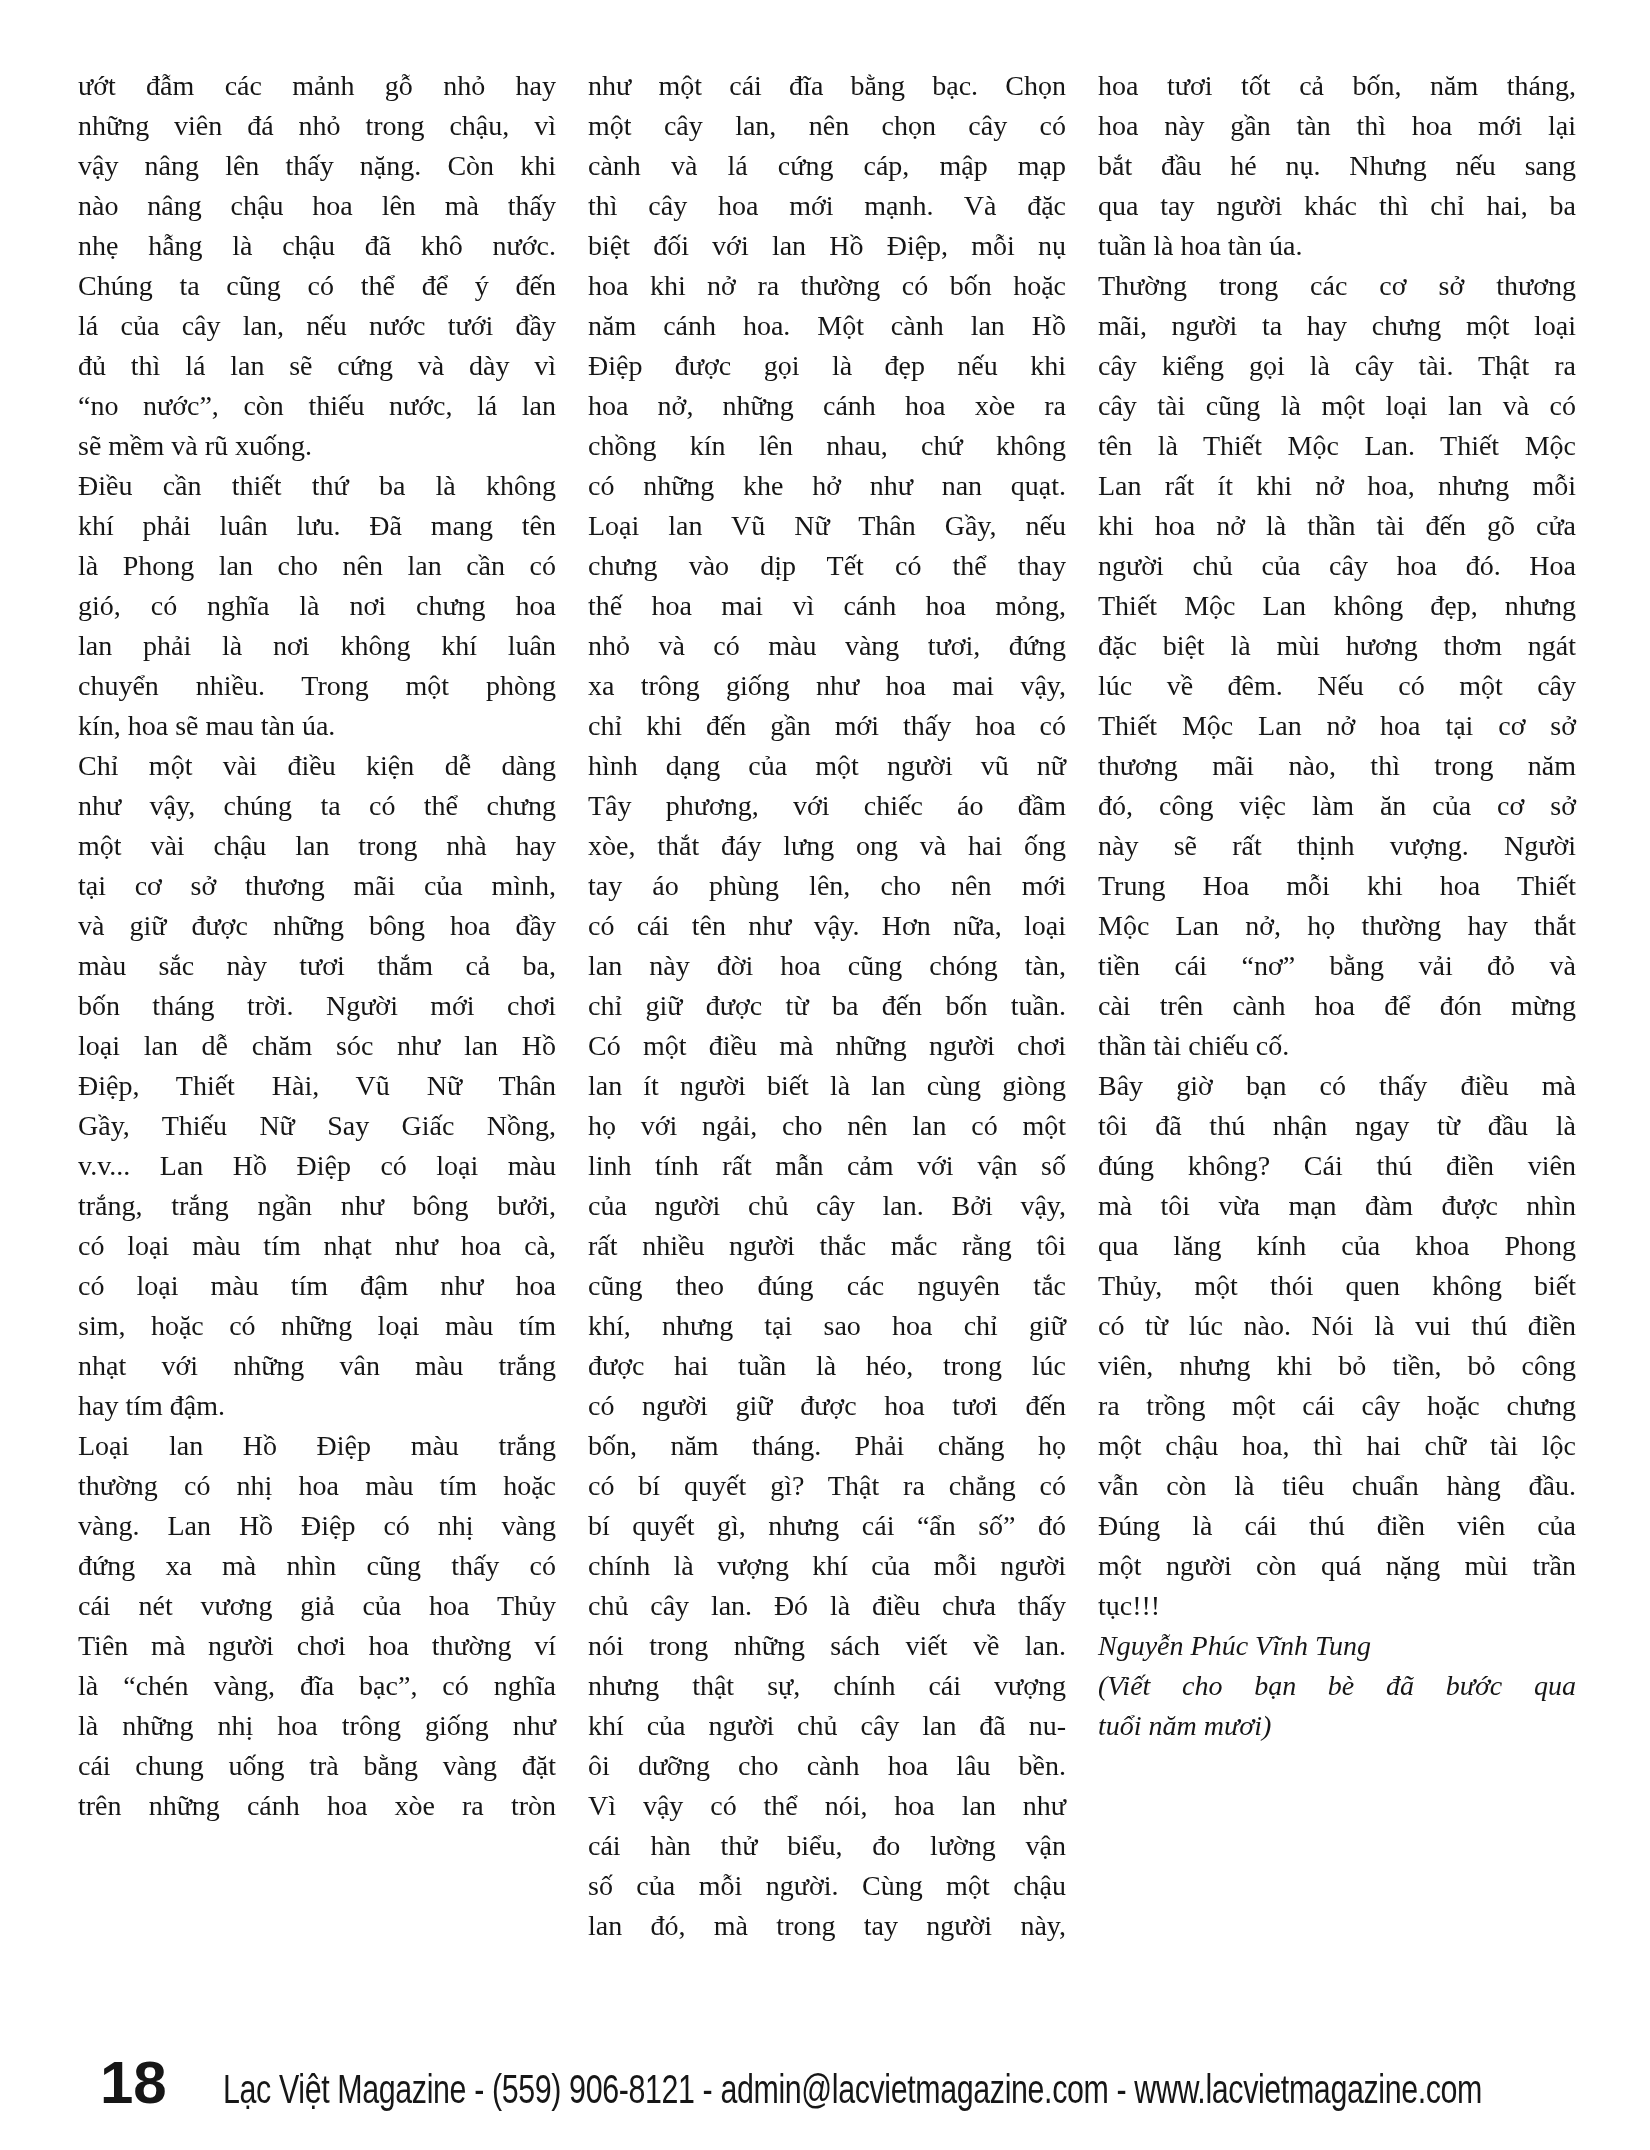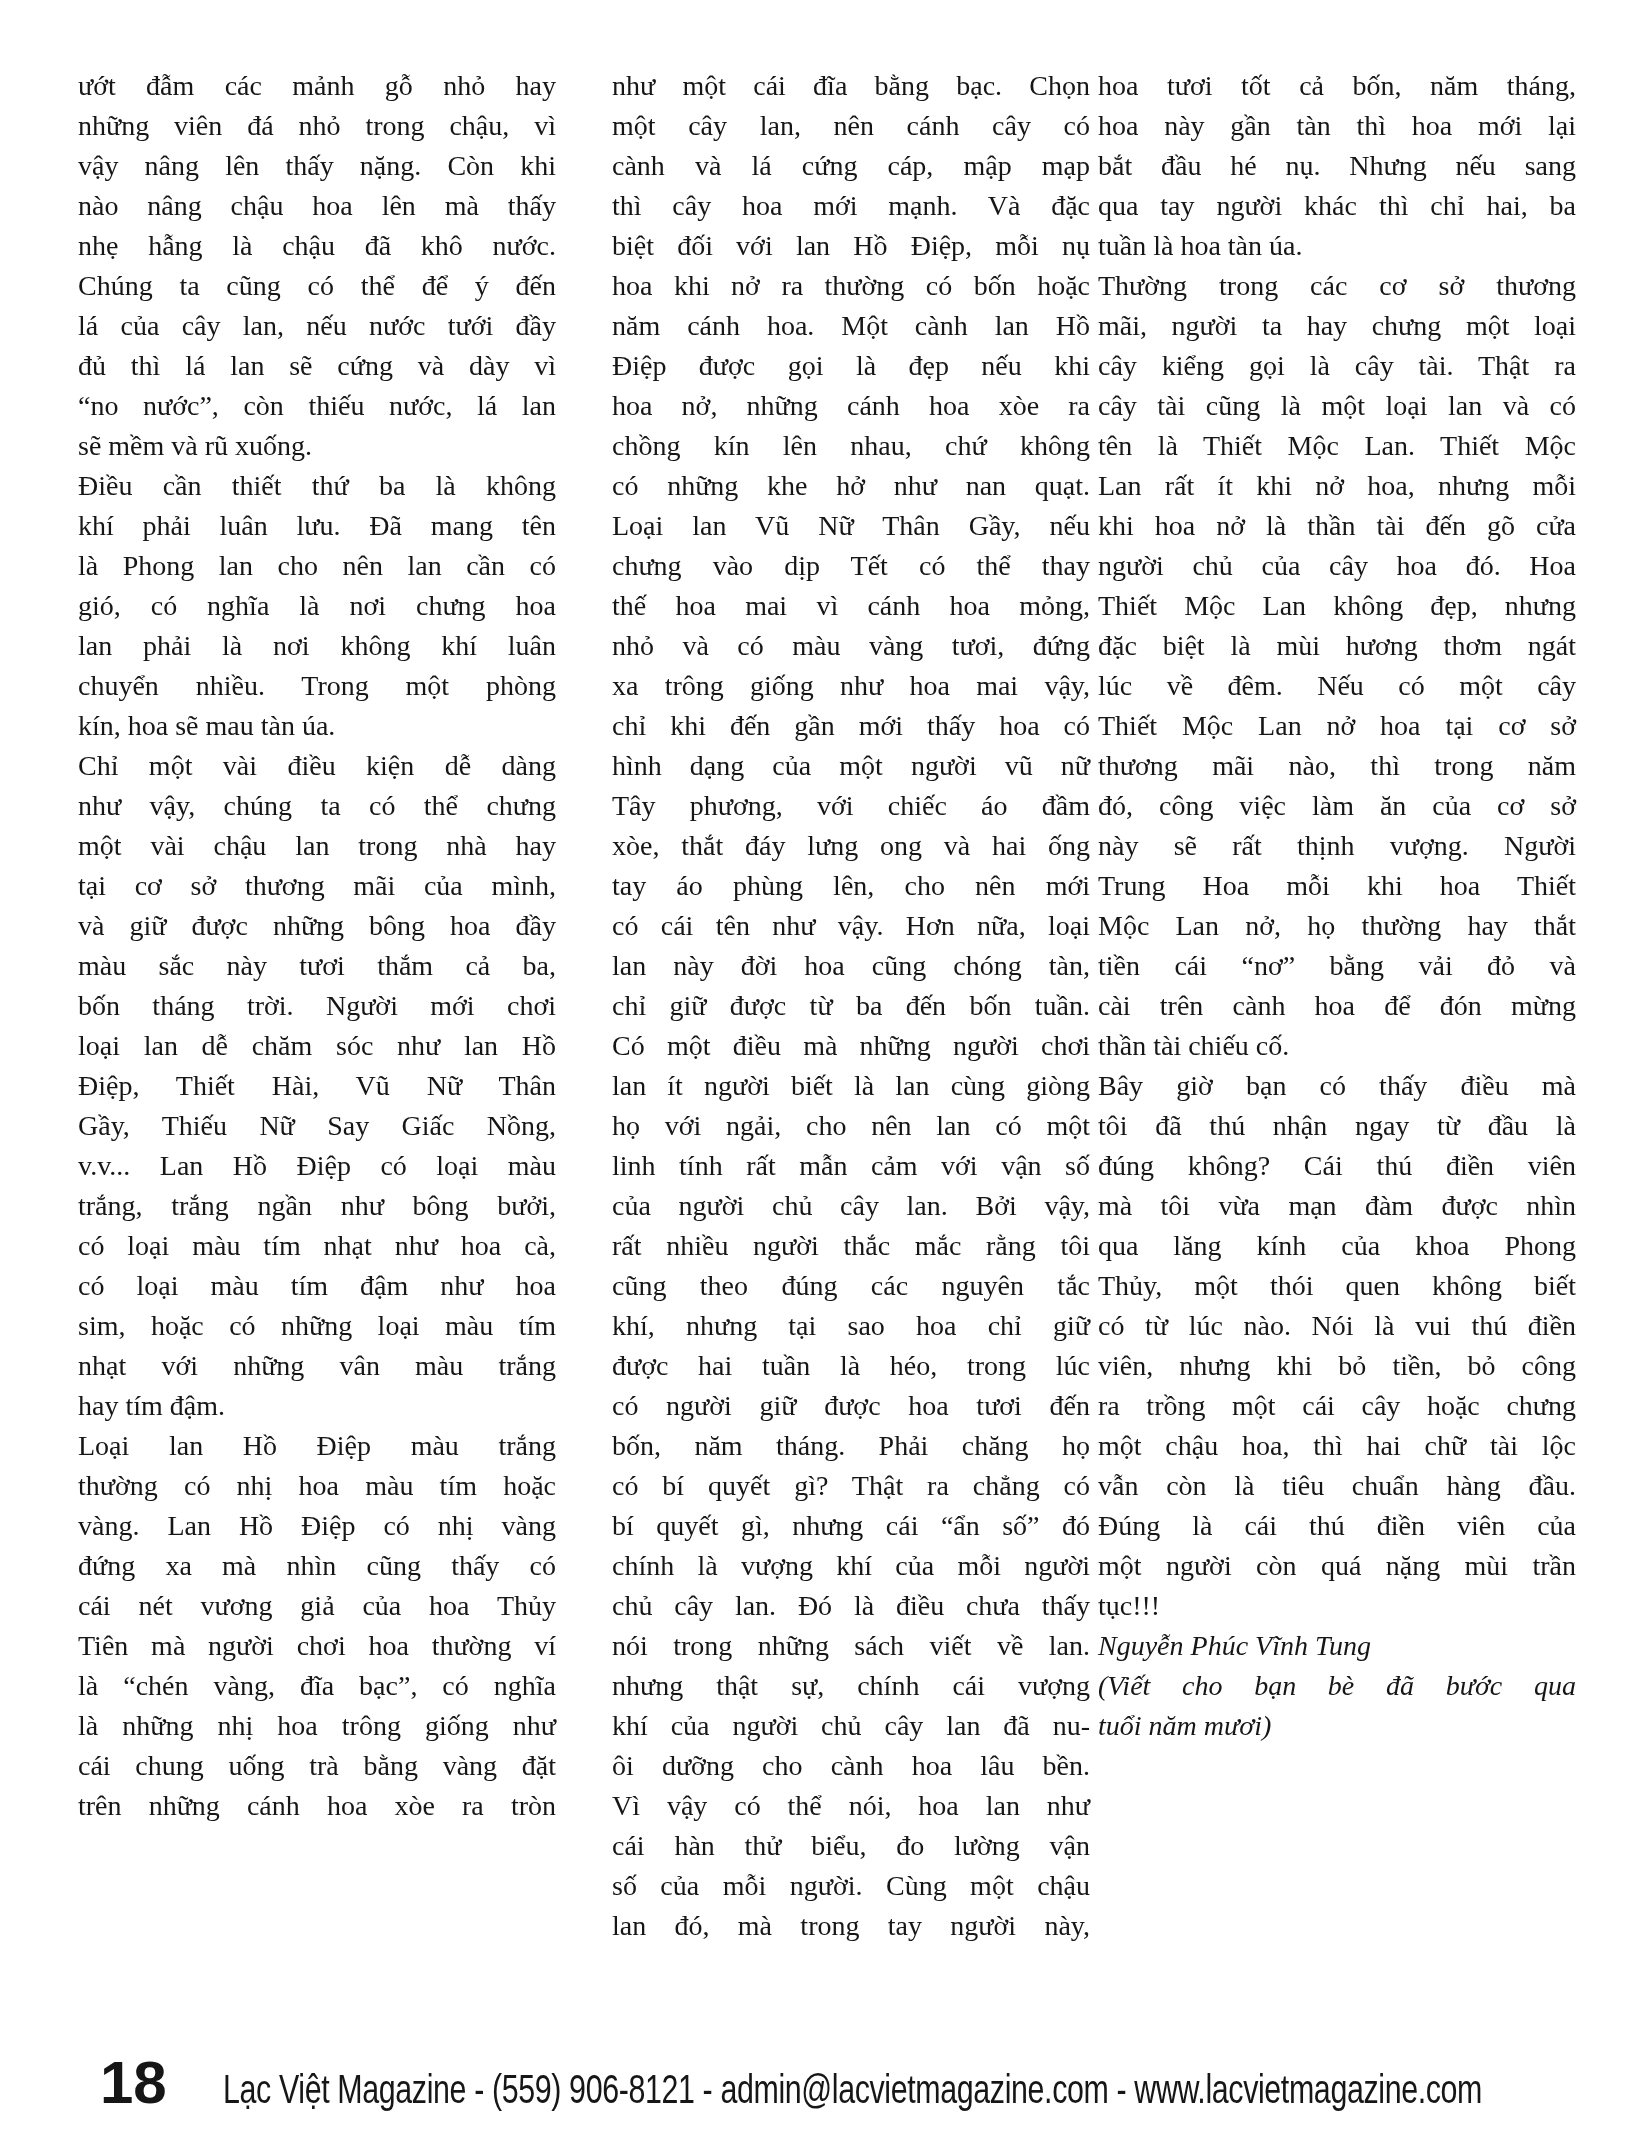--- a/index.html
+++ b/index.html
@@ -16,21 +16,21 @@
     font-family: "Liberation Serif", "DejaVu Serif", serif;
     color: #161616;
     padding-left: 48px;
   }
   .column {
     position: absolute;
     top: 66px;
     width: 478px;
   }
   #column-1 { left: 78px; }
-  #column-2 { left: 612px; }
+  #column-2 { left: 588px; }
   #column-3 { left: 1098px; }
 
   .para + .para { }
 
   .line {
     height: 40px;
     line-height: 40px;
     font-size: 28px;
     text-align: justify;
     text-align-last: justify;
@@ -121,21 +121,21 @@
         <div class="line">Tiên mà người chơi hoa thường ví</div>
         <div class="line">là “chén vàng, đĩa bạc”, có nghĩa</div>
         <div class="line">là những nhị hoa trông giống như</div>
         <div class="line">cái chung uống trà bằng vàng đặt</div>
         <div class="line">trên những cánh hoa xòe ra tròn</div>
       </div>
     </div>
   <div class="column" id="column-2">
       <div class="para continues">
         <div class="line">như một cái đĩa bằng bạc. Chọn</div>
-        <div class="line">một cây lan, nên cánh cây có</div>
+        <div class="line">một cây lan, nên chọn cây có</div>
         <div class="line">cành và lá cứng cáp, mập mạp</div>
         <div class="line">thì cây hoa mới mạnh. Và đặc</div>
         <div class="line">biệt đối với lan Hồ Điệp, mỗi nụ</div>
         <div class="line">hoa khi nở ra thường có bốn hoặc</div>
         <div class="line">năm cánh hoa. Một cành lan Hồ</div>
         <div class="line">Điệp được gọi là đẹp nếu khi</div>
         <div class="line">hoa nở, những cánh hoa xòe ra</div>
         <div class="line">chồng kín lên nhau, chứ không</div>
         <div class="line">có những khe hở như nan quạt.</div>
         <div class="line">Loại lan Vũ Nữ Thân Gầy, nếu</div>

